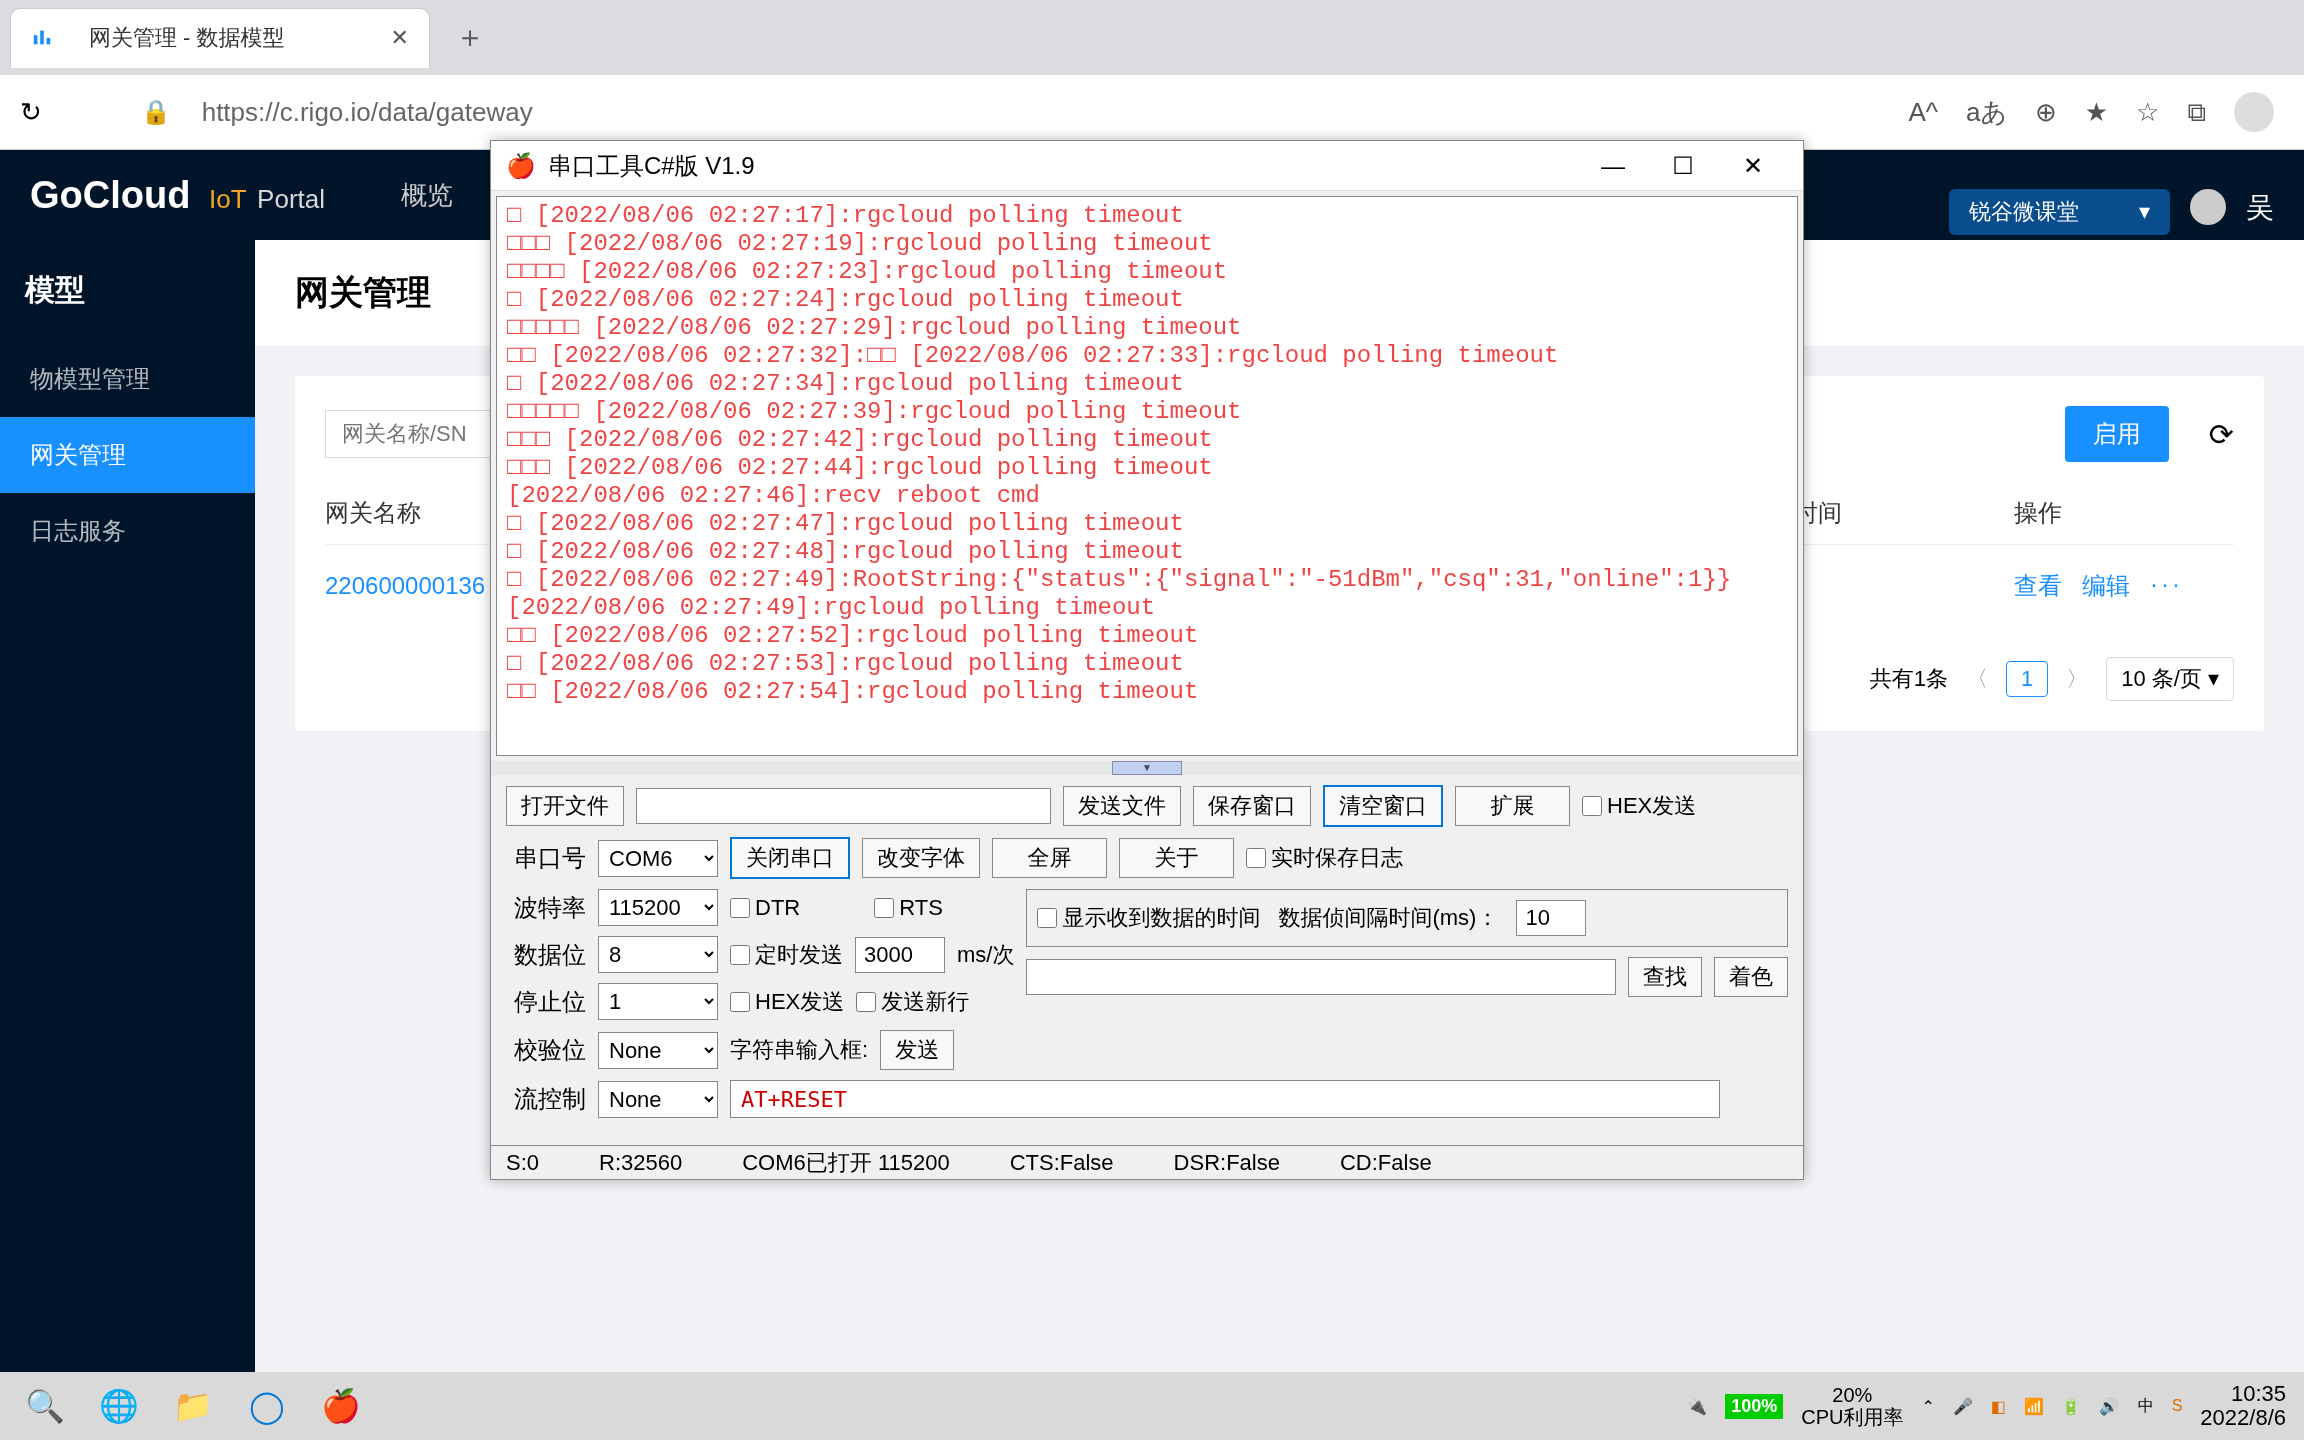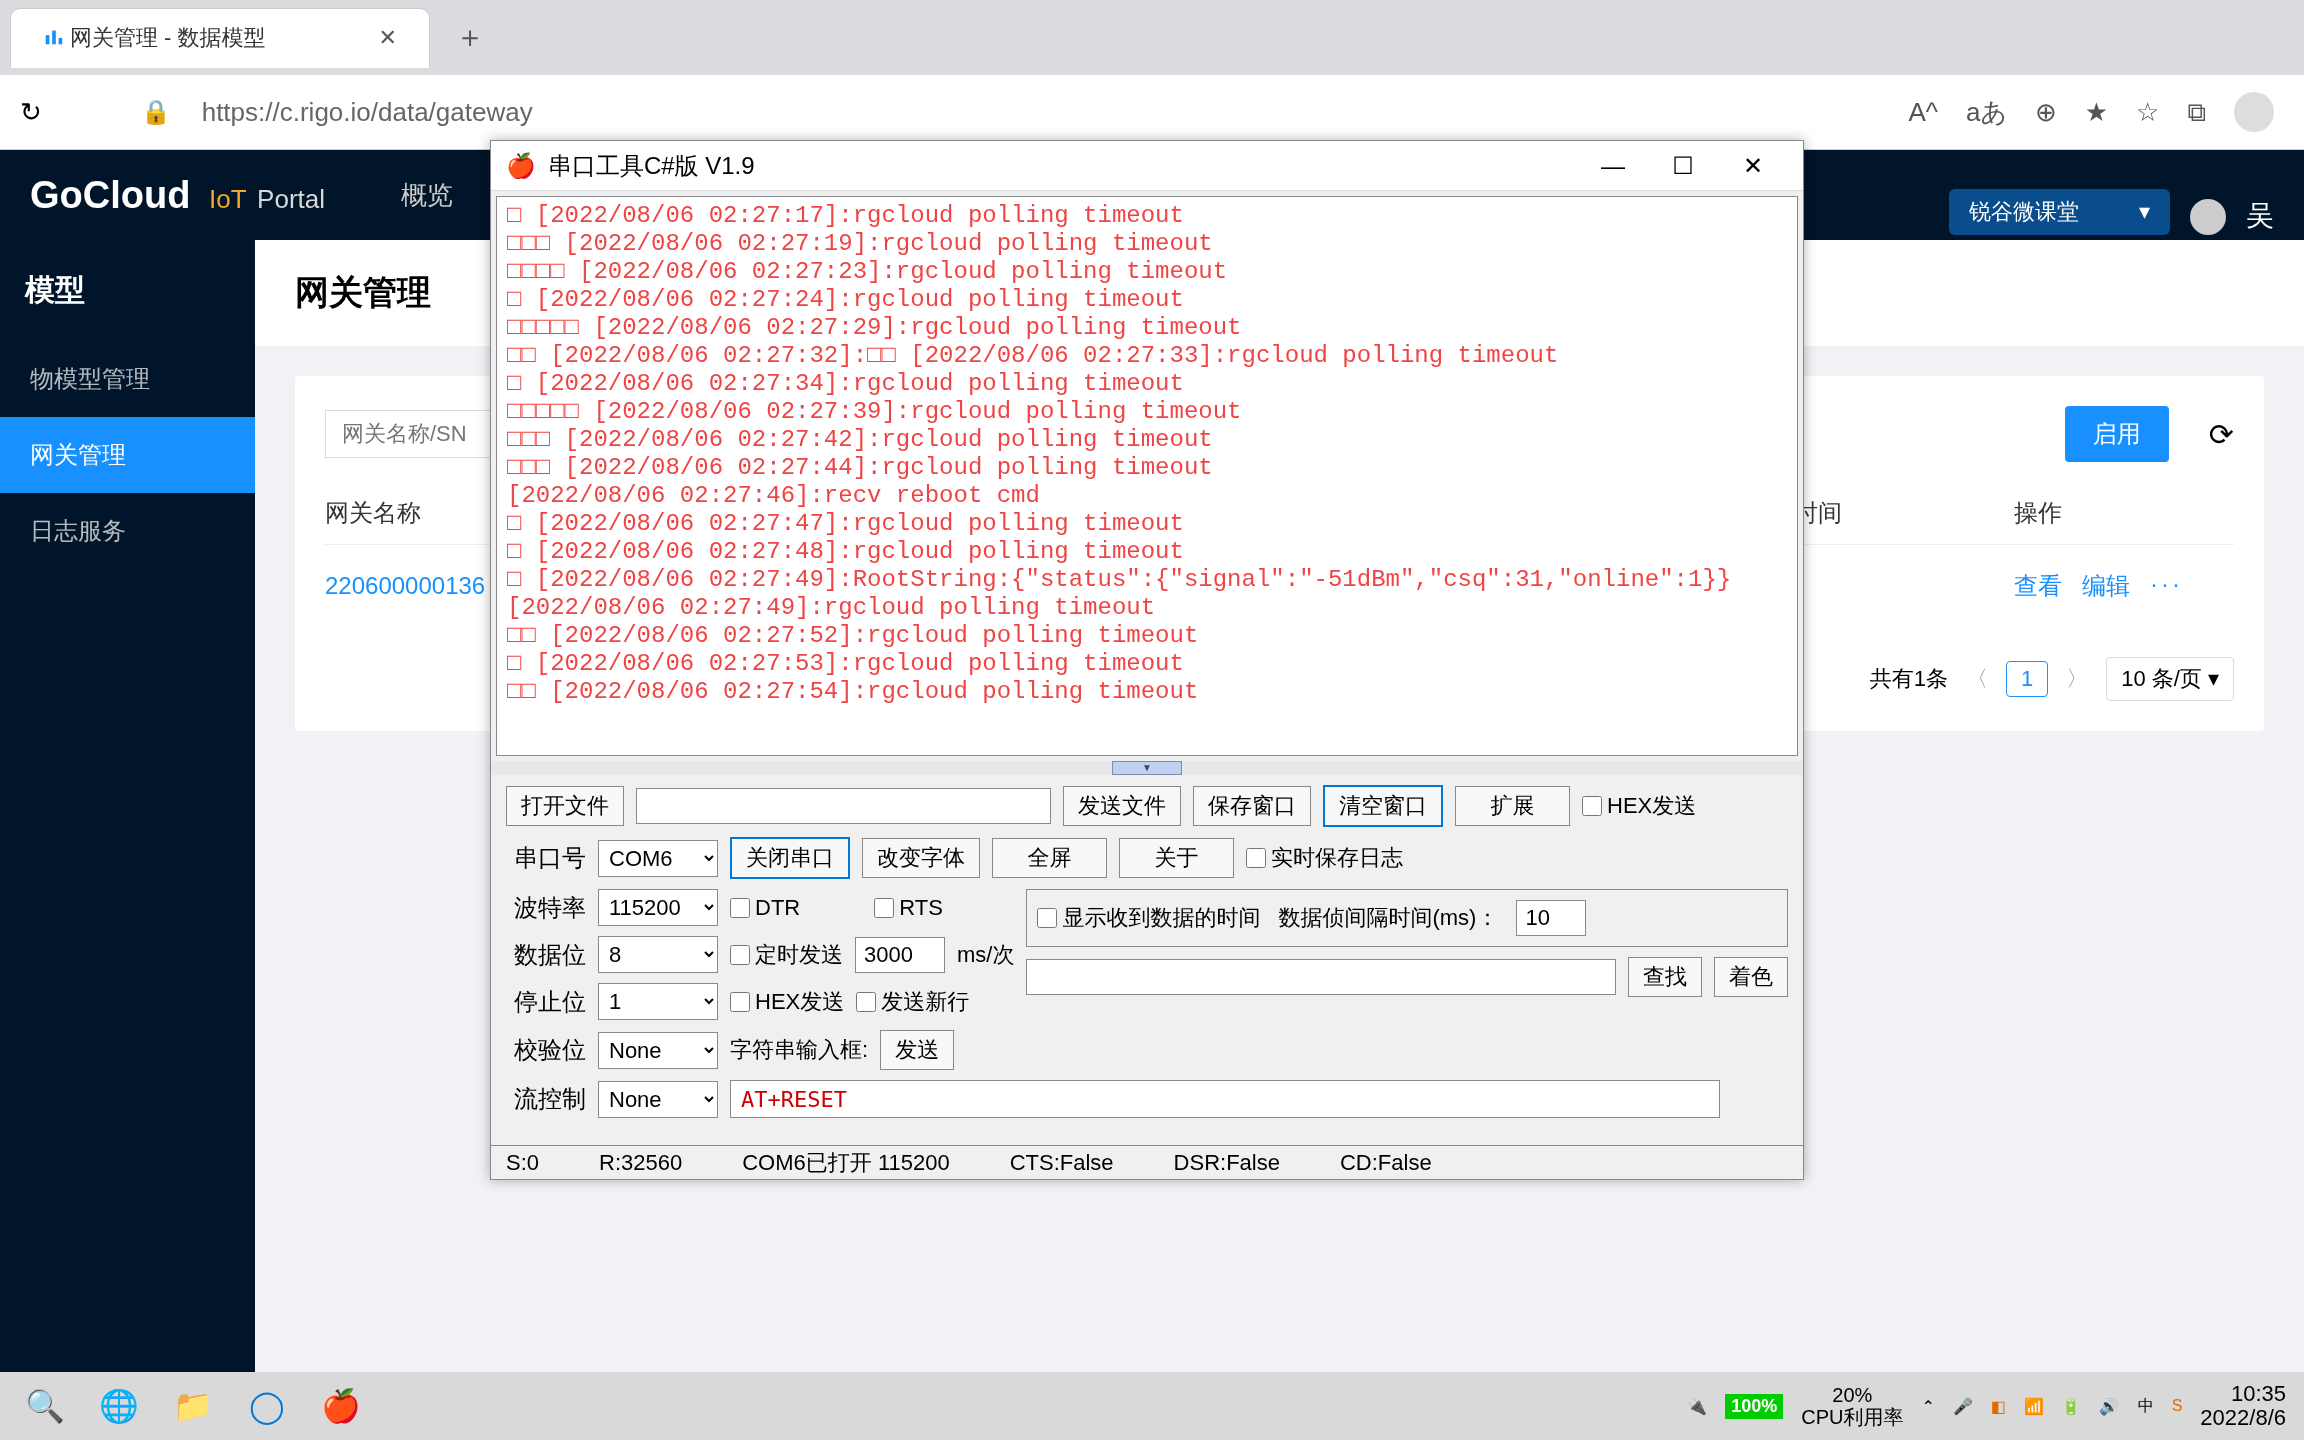--- a/index.html
+++ b/index.html
@@ -1,40 +1,40 @@
 <!DOCTYPE html>
 <html><head>
 <meta charset="utf-8">
 <style>
 * { box-sizing: border-box; margin: 0; padding: 0; font-family: "Microsoft YaHei", Arial, sans-serif; }
 body { width: 2304px; height: 1440px; background: #d9d9d9; position: relative; overflow: hidden; }
 
 
 .browser-tabs { height: 75px; background: #dadce0; display: flex; align-items: center; padding-left: 10px; }
-.tab { background: #fff; height: 60px; border-radius: 10px 10px 0 0; display: flex; align-items: center; padding: 0 32px; gap: 3px; width: 420px; border: 1px solid #ccc; border-bottom: none; }
+.tab { background: #fff; height: 60px; border-radius: 10px 10px 0 0; display: flex; align-items: center; padding: 0 20px; gap: 34px; width: 420px; border: 1px solid #ccc; border-bottom: none; }
 .tab-icon { width: 24px; height: 24px; color: #1890ff; }
 .tab-title { font-size: 22px; color: #333; flex: 1; }
 .tab-close { font-size: 22px; color: #555; cursor: pointer; }
 .new-tab { font-size: 30px; color: #555; margin-left: 25px; }
 
 .addr-bar { height: 75px; background: #fff; display: flex; align-items: center; padding: 0 20px; border-bottom: 1px solid #ccc; gap: 20px; }
 .addr-refresh { font-size: 26px; }
 .addr-lock { font-size: 24px; color: #666; margin-left: 80px; }
 .addr-url { font-size: 26px; color: #666; margin-left: 10px; flex: 1; }
 .addr-icons { display: flex; gap: 28px; align-items: center; margin-right: 10px; }
 .addr-icons span { font-size: 26px; color: #555; }
 .avatar { width: 40px; height: 40px; border-radius: 50%; background: #ddd; }
 
 
 .portal-header { height: 90px; background: #001529; color: #fff; display: flex; align-items: center; padding: 0 30px; font-size: 28px; }
 .portal-logo { font-size: 38px; font-weight: bold; }
 .portal-logo .iot { color: #f5a623; font-weight: normal; font-size: 26px; margin-left: 8px; }
 .portal-logo .port { color: #d8d8d8; font-size: 26px; font-weight: normal; }
 .menu-overview { margin-left: 76px; font-size: 26px; color: #ccc; }
-.header-right { margin-left: auto; display: flex; align-items: flex-end; gap: 20px; margin-top: 34px; }
+.header-right { margin-left: auto; display: flex; align-items: flex-start; gap: 20px; margin-top: 34px; }
 .header-dropdown { background: #0a4d8c; border-radius: 6px; padding: 8px 20px; display: flex; align-items: center; gap: 60px; font-size: 22px; }
 .header-user-avatar { width: 36px; height: 36px; border-radius: 50%; background: #ccc; }
 
 
 .main-area { display: flex; height: calc(100% - 240px - 68px); }
 .sidebar { width: 255px; background: #001529; color: rgba(255,255,255,0.7); }
 .sidebar-title { font-size: 30px; font-weight: bold; padding: 30px 0 30px 25px; color: #fff; }
 .sidebar-item { padding: 22px 0 22px 30px; font-size: 24px; }
 .sidebar-item.active { background: #1890ff; color: #fff; position: relative; }
 .sidebar-item.active::after { content: ''; position: absolute; right: -14px; top: 50%; transform: translateY(-50%); border: 14px solid transparent; border-left-color: #1890ff; }

